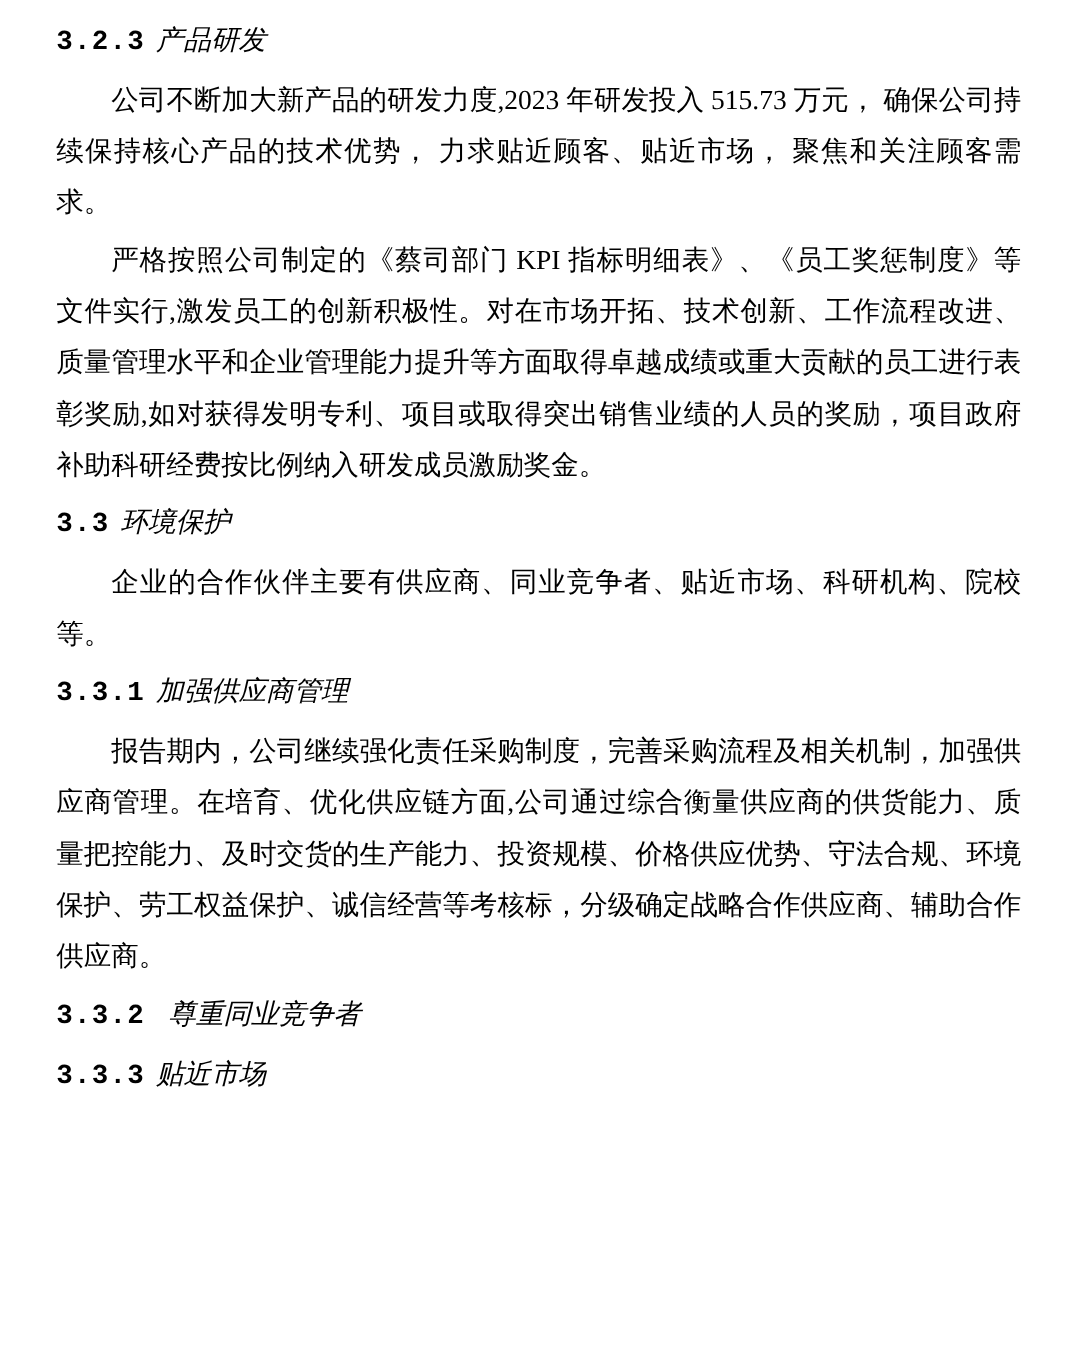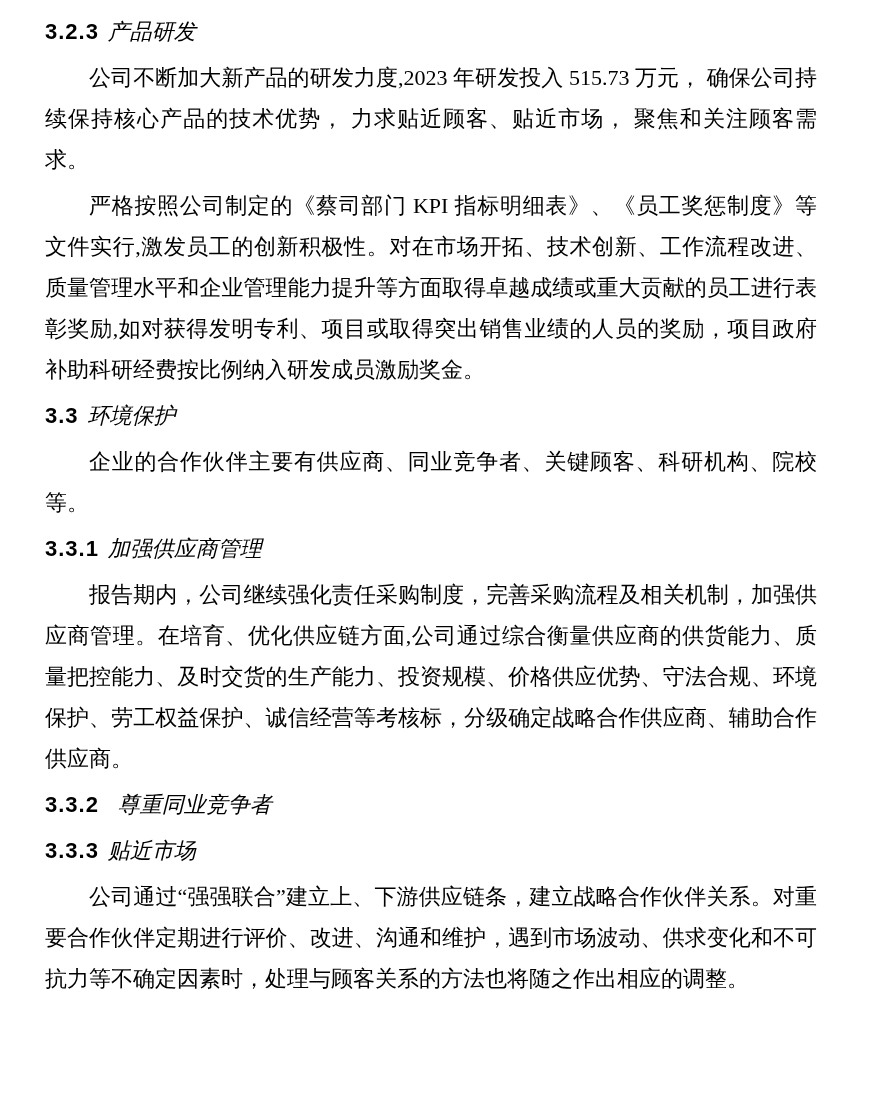--- a/index.html
+++ b/index.html
@@ -20,21 +20,21 @@
     font-size: 22px;
     line-height: 41px;
   }
   .heading {
     margin: 5px 0 5px 0;
     font-size: 22px;
     line-height: 41px;
     white-space: nowrap;
   }
   .heading .num {
-    font-family: Liberation Sans, sans-serif;
+    font-family: Liberation Mono, monospace;
     letter-spacing: 1px;
   }
   .heading .num.bold {
     font-weight: bold;
   }
   .heading .title {
     margin-left: 0.4em;
     font-weight: normal;
     font-style: italic;
   }
@@ -60,32 +60,31 @@
   </h3>
 
   <p class="para">公司不断加大新产品的研发力度,2023 年研发投入 515.73 万元， 确保公司持续保持核心产品的技术优势， 力求贴近顾客、贴近市场， 聚焦和关注顾客需求。</p>
 
   <p class="para">严格按照公司制定的《蔡司部门 KPI 指标明细表》、《员工奖惩制度》等文件实行,激发员工的创新积极性。对在市场开拓、技术创新、工作流程改进、质量管理水平和企业管理能力提升等方面取得卓越成绩或重大贡献的员工进行表彰奖励,如对获得发明专利、项目或取得突出销售业绩的人员的奖励，项目政府补助科研经费按比例纳入研发成员激励奖金。</p>
 
   <h3 class="heading">
     <span class="num bold">3.3</span><span class="title">环境保护</span>
   </h3>
 
-  <p class="para">企业的合作伙伴主要有供应商、同业竞争者、关键顾客、科研机构、院校等。</p>
+  <p class="para">企业的合作伙伴主要有供应商、同业竞争者、贴近市场、科研机构、院校等。</p>
 
   <h3 class="heading">
     <span class="num bold">3.3.1</span><span class="title">加强供应商管理</span>
   </h3>
 
   <p class="para">报告期内，公司继续强化责任采购制度，完善采购流程及相关机制，加强供应商管理。在培育、优化供应链方面,公司通过综合衡量供应商的供货能力、质量把控能力、及时交货的生产能力、投资规模、价格供应优势、守法合规、环境保护、劳工权益保护、诚信经营等考核标，分级确定战略合作供应商、辅助合作供应商。</p>
 
   <h3 class="heading">
     <span class="num">3.3.2</span><span class="title wide-gap">尊重同业竞争者</span>
   </h3>
 
 
   <h3 class="heading">
     <span class="num">3.3.3</span><span class="title">贴近市场</span>
   </h3>
 
-  <p class="para">公司通过“强强联合”建立上、下游供应链条，建立战略合作伙伴关系。对重要合作伙伴定期进行评价、改进、沟通和维护，遇到市场波动、供求变化和不可抗力等不确定因素时，处理与顾客关系的方法也将随之作出相应的调整。</p>
 
 </div>
 
 </body></html>

